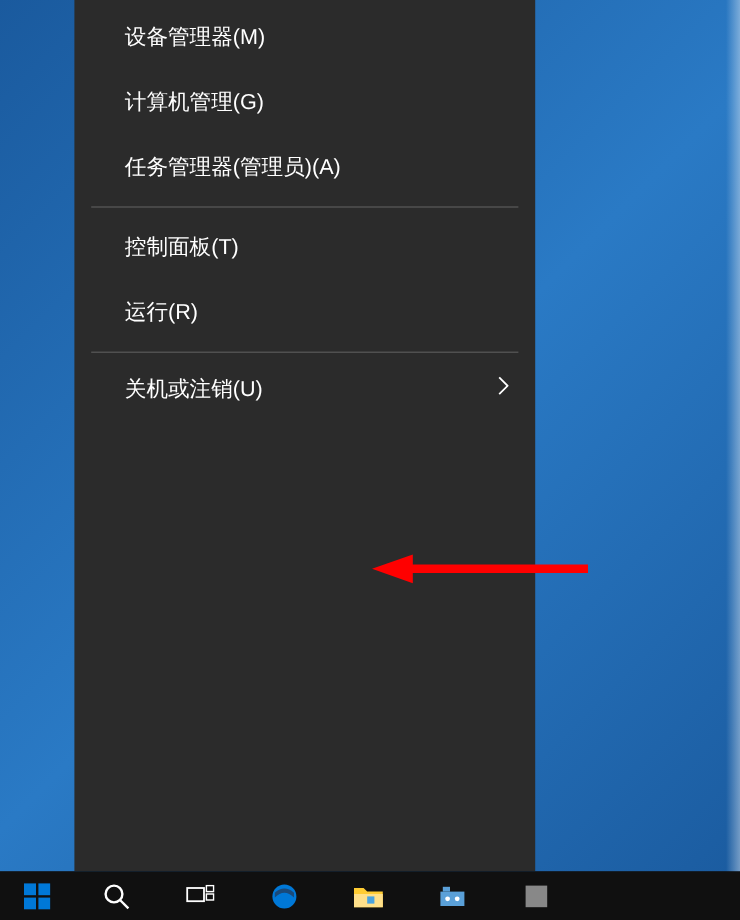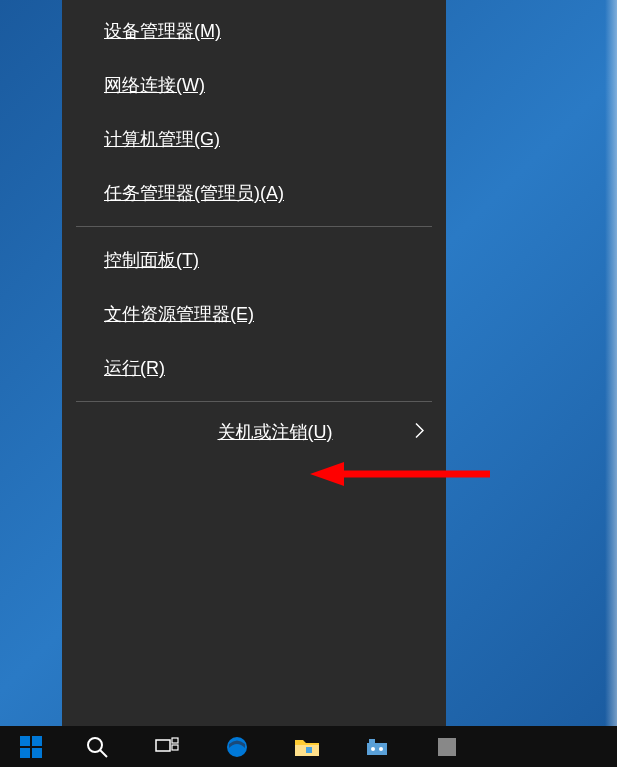--- a/index.html
+++ b/index.html
@@ -22,23 +22,22 @@
     padding-top: 4px;
   }
   .menu-item {
     display: flex;
     align-items: center;
     height: 54px;
     padding-left: 42px;
     font-size: 18px;
     cursor: pointer;
     position: relative;
-    text-decoration: underline;
   }
-  .menu-item.tight { height: 48px; justify-content: center; }
+  .menu-item.tight { height: 48px; }
   .divider {
     height: 1px;
     background: #5a5a5a;
     margin: 6px 14px;
   }
   .chevron {
     position: absolute;
     right: 22px;
     top: 50%;
     transform: translateY(-50%);
@@ -81,36 +80,30 @@
 </style>
 </head>
 <body>
 
 <div class="context-menu">
 
   <div class="menu-item">
     <span>设备管理器(M)</span>
   </div>
   <div class="menu-item">
-    <span>网络连接(W)</span>
-  </div>
-  <div class="menu-item">
     <span>计算机管理(G)</span>
   </div>
   <div class="menu-item">
     <span>任务管理器(管理员)(A)</span>
   </div>
 
   <div class="divider"></div>
 
   <div class="menu-item">
     <span>控制面板(T)</span>
-  </div>
-  <div class="menu-item">
-    <span>文件资源管理器(E)</span>
   </div>
   <div class="menu-item">
     <span>运行(R)</span>
   </div>
 
   <div class="divider"></div>
 
   <div class="menu-item tight">
     <span>关机或注销(U)</span>
     <span class="chevron">

